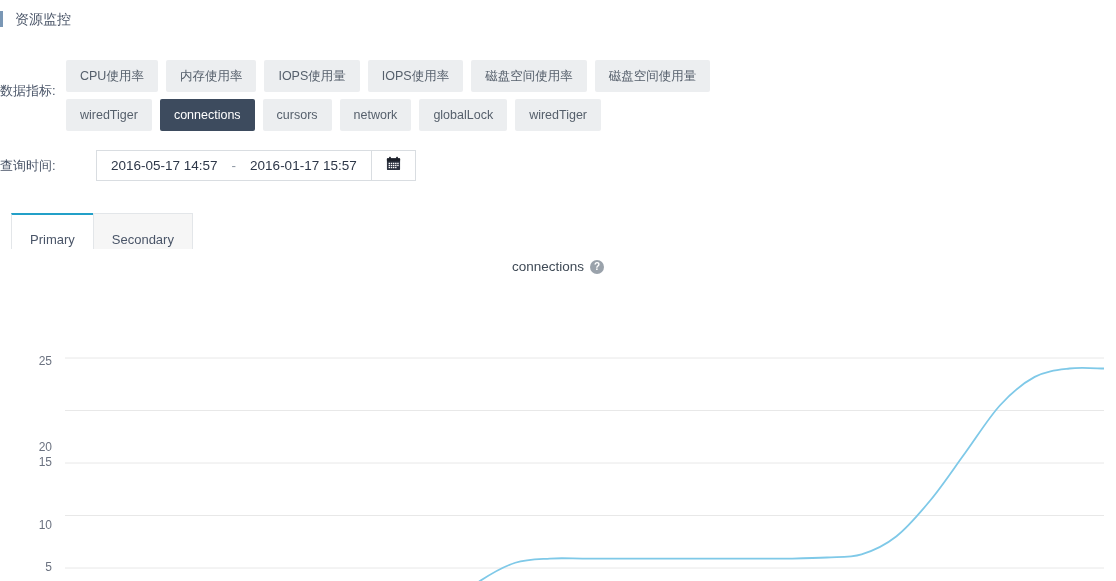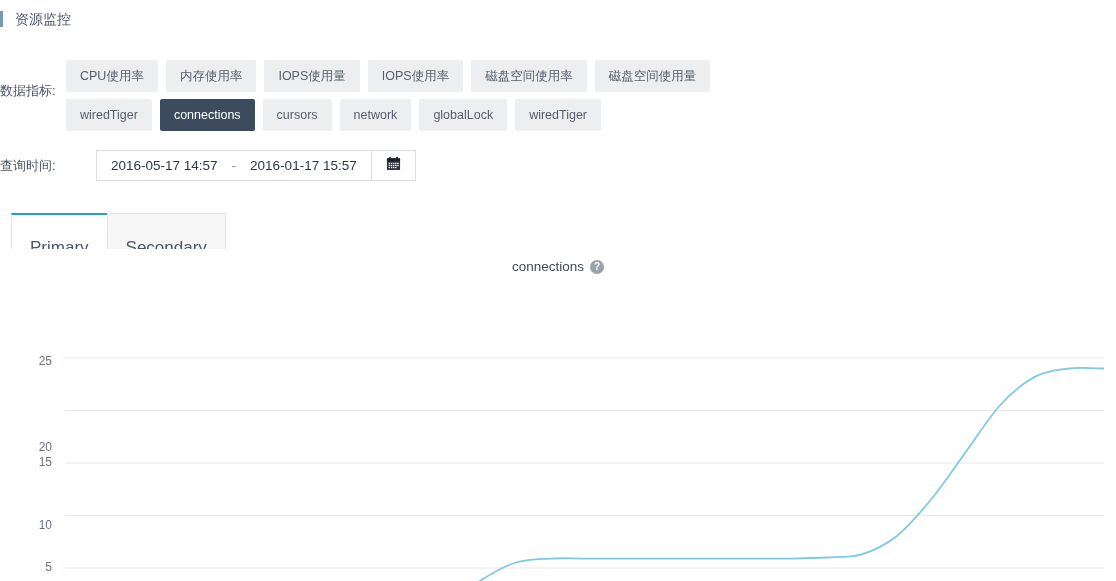--- a/index.html
+++ b/index.html
@@ -83,23 +83,23 @@
     cursor: pointer;
   }
 
   
   .tabs {
     position: absolute; left: 11px; top: 212px;
     display: flex; align-items: flex-end;
     height: 38px;
   }
   .tab {
-    font-size: 17px;
+    font-size: 13px;
     color: #4a5568;
-    padding: 16px 18px;
+    padding: 8px 18px;
     height: 37px;
     line-height: 35px;
     cursor: pointer;
     background: #f6f6f6;
     border: 1px solid #e3e6e9;
     border-bottom: none;
     position: relative;
     white-space: nowrap;
   }
   .tab.active {

